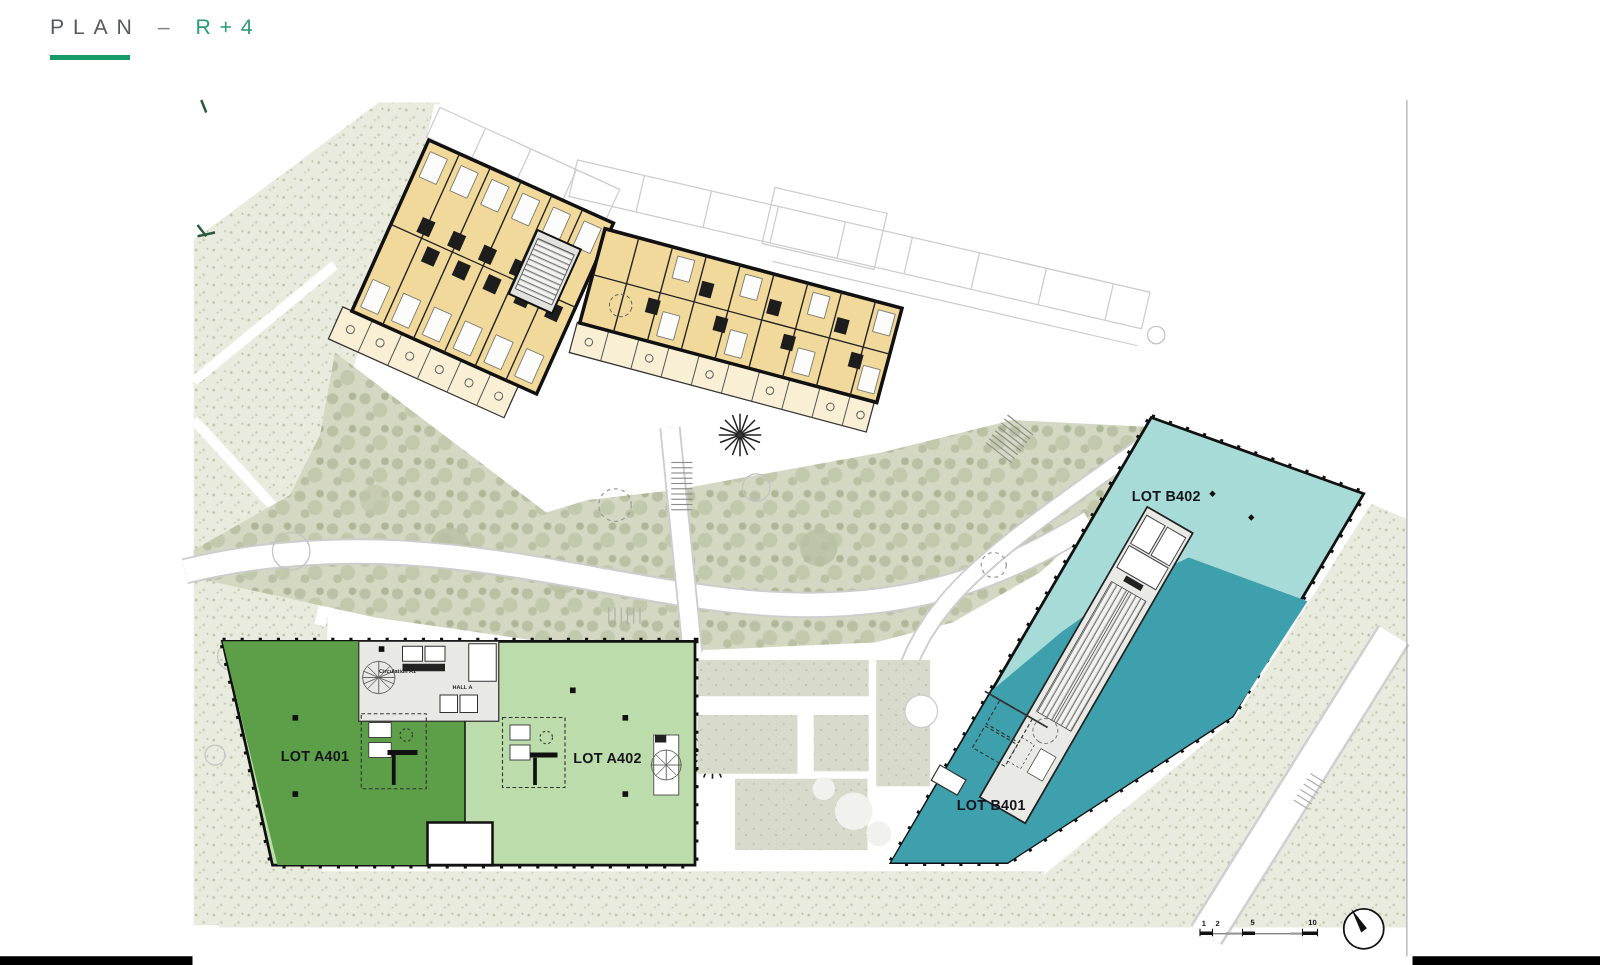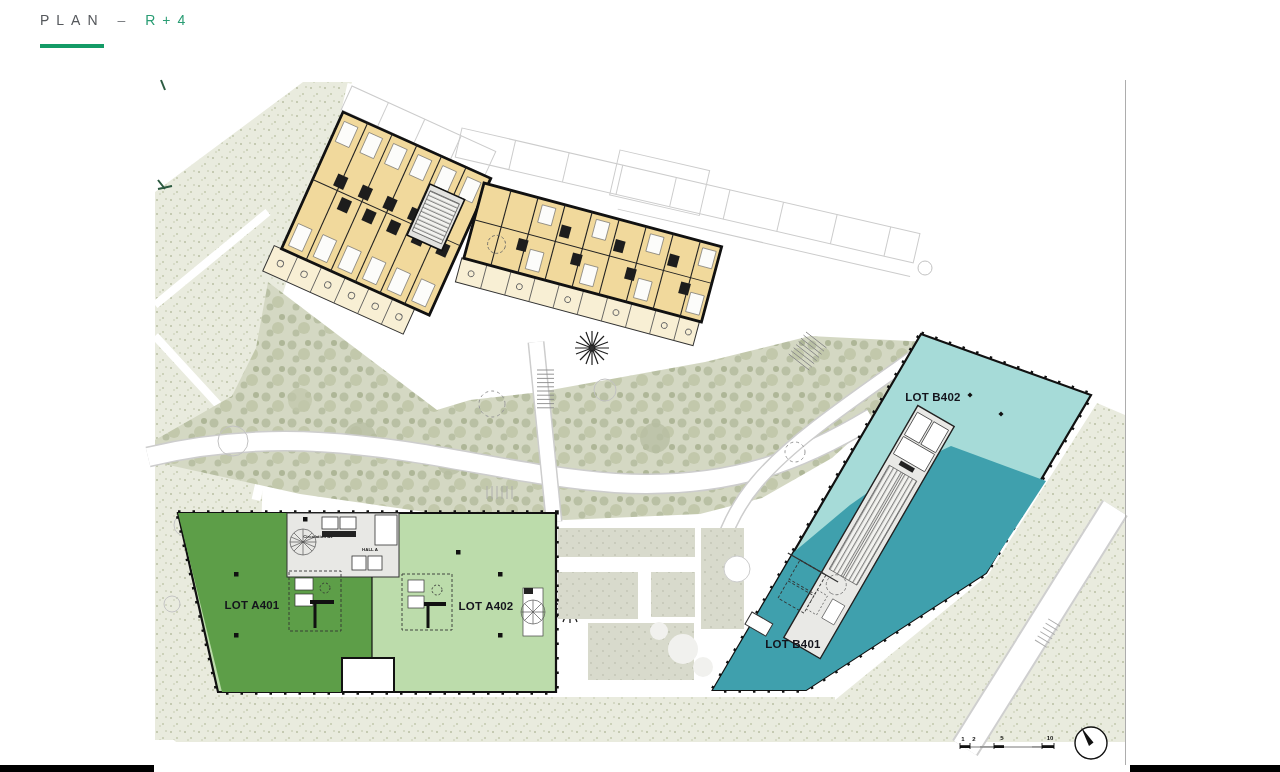--- a/index.html
+++ b/index.html
@@ -1,18 +1,18 @@
 <!DOCTYPE html>
 <html><head>
 <meta charset="utf-8">
 <style>
   html,body{margin:0;padding:0;background:#fff;}
   .stage{position:relative;width:1280px;height:772px;background:#ffffff;overflow:hidden;
          font-family:"Liberation Sans",sans-serif;}
-  .slide-title{position:absolute;left:40px;top:12px;font-size:14px;letter-spacing:7px;
+  .slide-title{position:absolute;left:40px;top:12px;font-size:17px;letter-spacing:7px;
                color:#55585c;font-weight:400;white-space:nowrap;}
   .slide-title .sep{color:#7d8084;margin:0 2px;}
   .slide-title .floor{color:#2a9d74;}
   .title-underline{position:absolute;left:40px;top:44px;width:64px;height:4px;background:#149b66;}
   svg{position:absolute;left:0;top:0;}
   svg text{font-family:"Liberation Sans",sans-serif;}
   .lotlbl{font-weight:bold;font-size:11.5px;fill:#14141c;letter-spacing:.2px;}
   .tinylbl{font-weight:bold;font-size:4.4px;fill:#222;}
   .scalelbl{font-weight:bold;font-size:6px;fill:#111;}
 </style>

